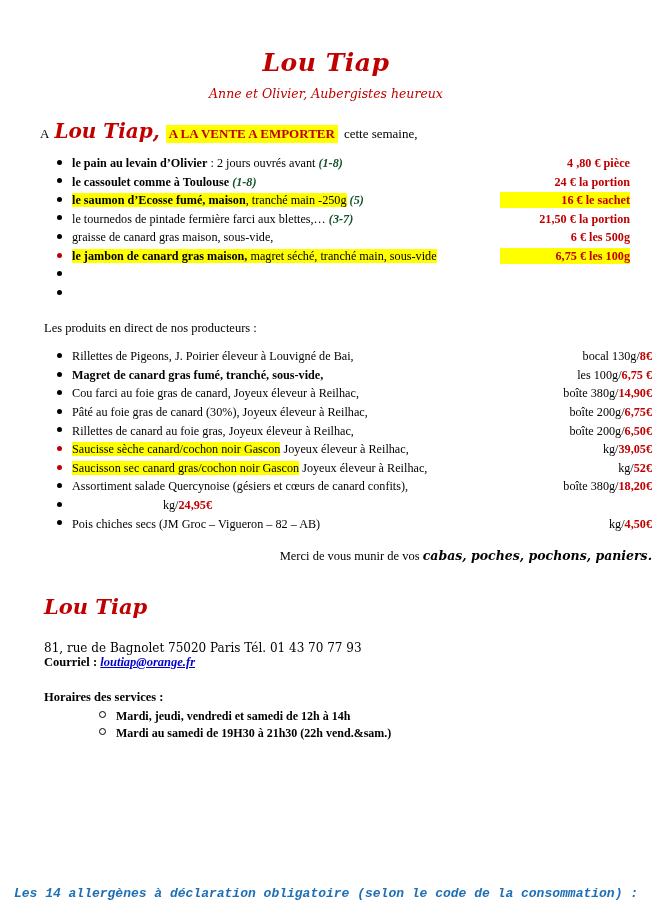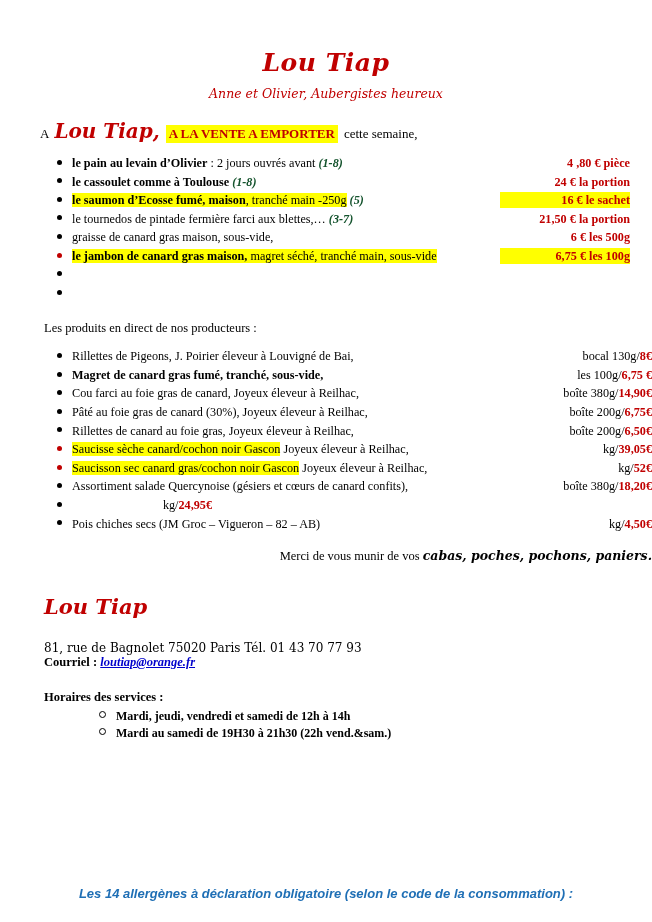--- a/index.html
+++ b/index.html
@@ -205,21 +205,21 @@
     top: -2px;
   }
 
   .allergenes {
     position: absolute;
     left: 0;
     right: 0;
     top: 838px;
     text-align: center;
     color: #1f6fb5;
-    font-family: Liberation Sans, sans-serif;
+    font-family: Liberation Mono, monospace;
     font-style: italic;
     font-weight: bold;
     font-size: 13px;
   }
 </style>
 </head>
 <body>
 
 <div class="page">
 

